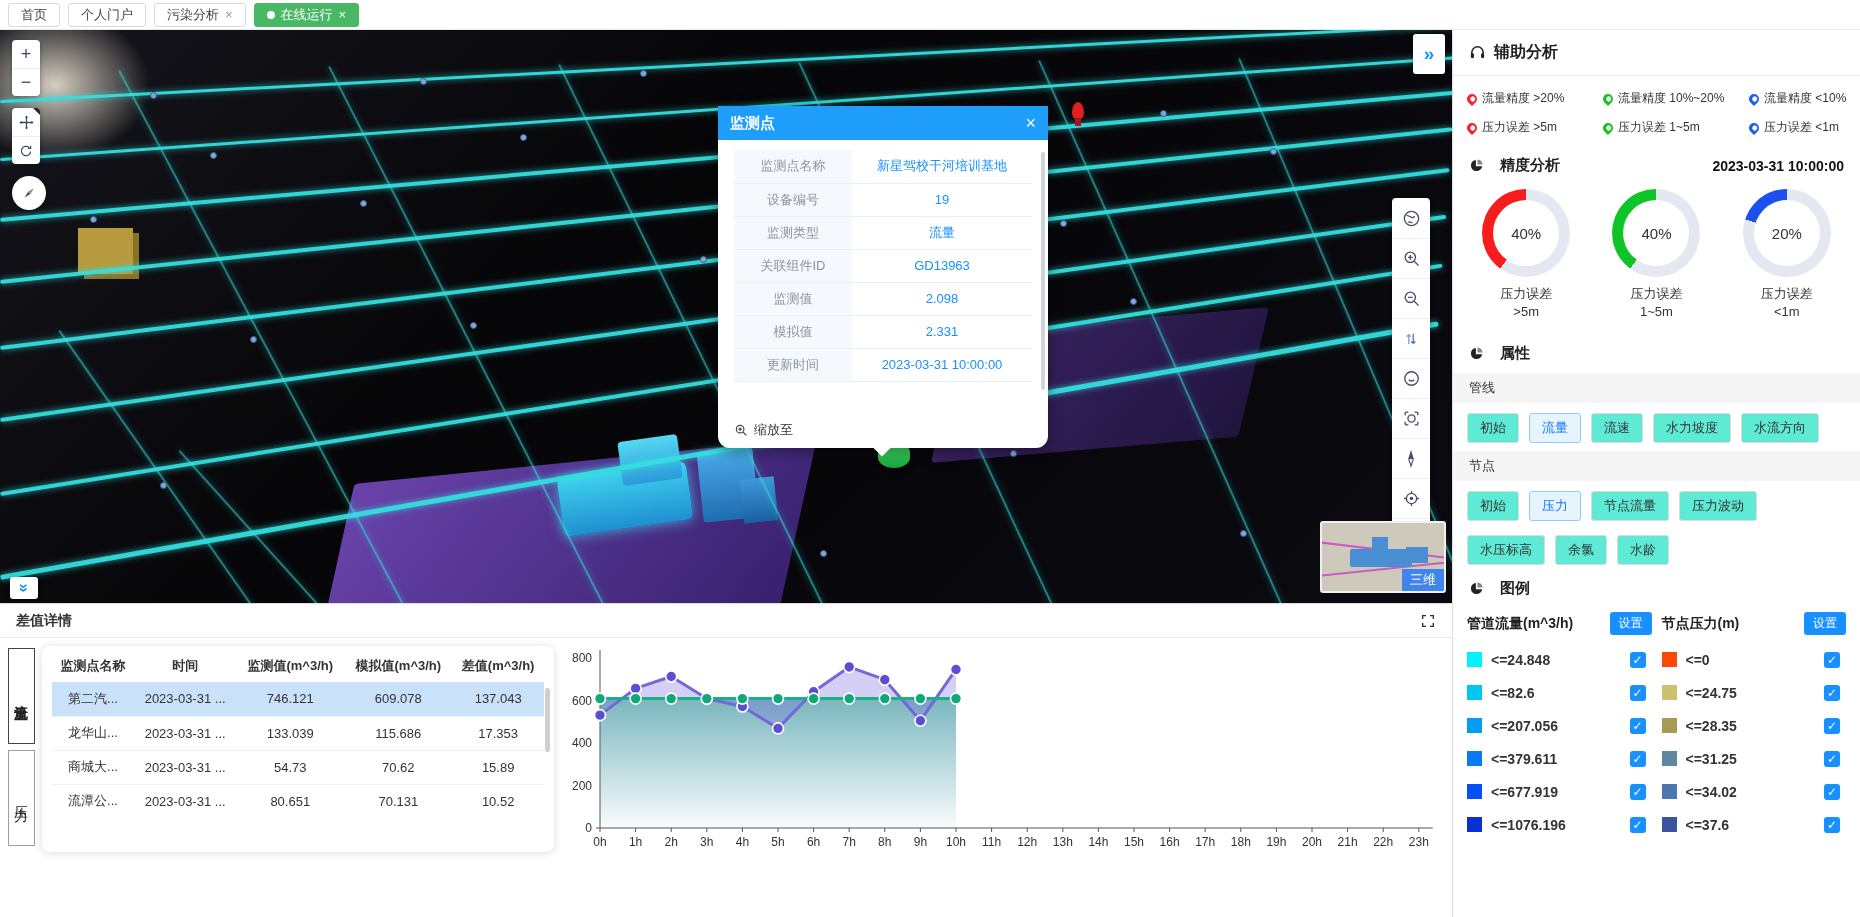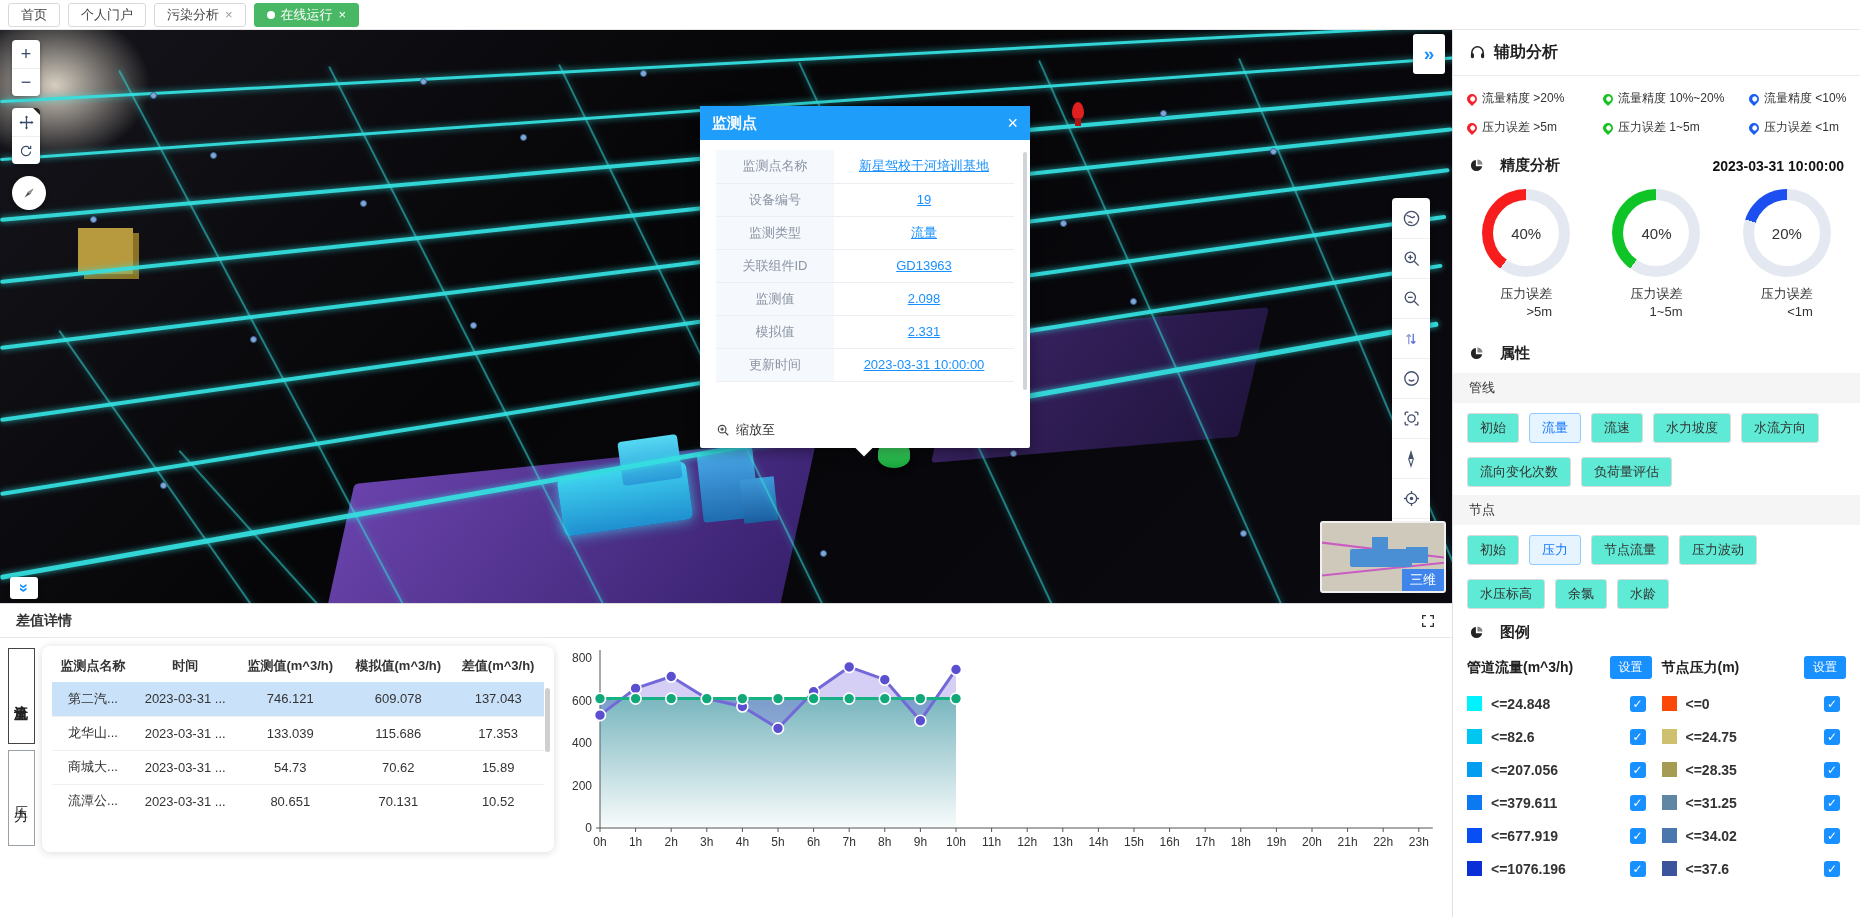--- a/index.html
+++ b/index.html
@@ -46,30 +46,30 @@
     color:#1890ff; font-size:16px; font-weight:bold; cursor:pointer; }
   .collapse-down span { transform:rotate(90deg); display:inline-block; }
 
   
   .map-toolbar { position:absolute; right:22px; top:168px; width:38px; background:#fff; border-radius:4px;
     box-shadow:0 1px 5px rgba(0,0,0,.3); }
   .tb-btn { width:38px; height:40px; display:flex; align-items:center; justify-content:center; cursor:pointer; }
   .tb-btn + .tb-btn { border-top:1px solid #eee; }
 
   
-  .popup { position:absolute; left:700px; top:76px; width:330px; background:#fff; border-radius:2px;
+  .popup { position:absolute; left:718px; top:76px; width:330px; background:#fff; border-radius:12px;
     box-shadow:0 3px 14px rgba(0,0,0,.4); z-index:5; }
   .popup-head { height:34px; background:#1e9dfa; color:#fff; display:flex; align-items:center;
     justify-content:space-between; padding:0 12px; font-size:15px; font-weight:bold; }
   .popup-close { font-size:18px; font-weight:normal; cursor:pointer; }
   .popup-body { position:relative; padding:10px 16px 0 16px; height:272px; overflow:hidden; }
   .popup-table { width:100%; border-collapse:collapse; }
   .popup-table td { border-bottom:1px solid #ebeef3; font-size:13px; height:33px; text-align:center; }
   .popup-table td.lbl { background:#f5f8fc; color:#8b94a3; width:118px; }
-  .popup-table td.val { color:#1890ff;text-decoration:underline; }
+  .popup-table td.val { color:#1890ff; }
   .popup-table td.val a { color:#1890ff; text-decoration:none; }
   .popup-scroll { position:absolute; right:3px; top:12px; width:4px; height:238px; background:#cfd4da; border-radius:2px; }
   .popup-foot { height:36px; display:flex; align-items:center; gap:6px; padding:0 16px; font-size:13px; color:#333; cursor:pointer; }
   .popup-tip { position:absolute; left:158px; bottom:-6px; width:12px; height:12px; background:#fff; transform:rotate(45deg); }
 
   
   .valve { position:absolute; left:878px; top:412px; width:32px; height:26px; background:linear-gradient(#45e06a,#18a33a);
     border-radius:50%/40%; box-shadow:0 6px 4px rgba(0,0,0,.5); z-index:3;}
   .valve::after { content:''; position:absolute; left:12px; top:-9px; width:8px; height:12px; background:#1fb848; border-radius:2px; }
   .red-marker { position:absolute; left:1072px; top:72px; width:12px; height:18px; background:#e02020; border-radius:50% 50% 50% 50%/60% 60% 40% 40%; z-index:2;}
@@ -92,21 +92,21 @@
   .pin { width:10px; height:10px; border-radius:50% 50% 50% 0; transform:rotate(-45deg); position:relative; flex:0 0 10px; }
   .pin::after { content:''; position:absolute; inset:2.5px; border-radius:50%; background:#fff; }
   .sb-sect { display:flex; align-items:center; gap:16px; padding:10px 16px 6px 16px; font-size:15px; font-weight:bold; color:#222; }
   .sb-sect .right { margin-left:auto; font-size:14px; color:#111; }
   .gauge-row { display:flex; justify-content:space-around; padding:8px 8px 14px 8px; }
   .gauge-item { display:flex; flex-direction:column; align-items:center; gap:8px; }
   .gauge { position:relative; width:88px; height:88px; border-radius:50%; }
   .gauge::before { content:''; position:absolute; inset:11px; background:#fff; border-radius:50%; }
   .gauge-val { position:absolute; inset:0; display:flex; align-items:center; justify-content:center;
     font-size:15px; color:#333; z-index:1; }
-  .gauge-lbl { font-size:13px; color:#333; text-align:right; line-height:1.35; }
+  .gauge-lbl { font-size:13px; color:#333; text-align:center; line-height:1.35; }
   .group-bar { background:#f5f5f5; padding:6px 16px; font-size:13px; color:#333; margin-top:4px; }
   .btn-row { display:flex; flex-wrap:wrap; gap:10px; padding:10px 14px 4px 14px; }
   .pill { border:1px solid #d9d9d9; border-radius:3px; background:#5eead4; font-size:13px; color:#333;
     padding:5px 12px; cursor:pointer; white-space:nowrap; }
   .pill.active { background:#e6f4ff; border-color:#91caff; color:#1677ff; }
   .legend-cols { display:grid; grid-template-columns:1fr 1fr; padding:4px 10px 0 14px; column-gap:6px; }
   .lg-head { display:flex; align-items:center; gap:8px; font-size:14px; font-weight:bold; color:#222; padding:4px 0 8px 0;justify-content:flex-end; }
   .set-btn { background:#1890ff; color:#fff; font-size:12px; padding:3px 9px; border-radius:3px; cursor:pointer; font-weight:normal; margin-left:auto; margin-right:4px;}
   .lg-item { display:flex; align-items:center; gap:9px; height:33px; font-size:14px; color:#333;font-weight:bold; }
   .swatch { width:15px; height:15px; flex:0 0 15px; }
@@ -600,24 +600,20 @@
       </div>
 
       <div class="group-bar">管线</div>
       <div class="btn-row">
         <button class="pill">初始</button>
         <button class="pill active">流量</button>
         <button class="pill">流速</button>
         <button class="pill">水力坡度</button>
         <button class="pill">水流方向</button>
       </div>
-      <div class="btn-row">
-        <button class="pill">流向变化次数</button>
-        <button class="pill">负荷量评估</button>
-      </div>
 
       <div class="group-bar">节点</div>
       <div class="btn-row">
         <button class="pill">初始</button>
         <button class="pill active">压力</button>
         <button class="pill">节点流量</button>
         <button class="pill">压力波动</button>
       </div>
       <div class="btn-row">
         <button class="pill">水压标高</button>

